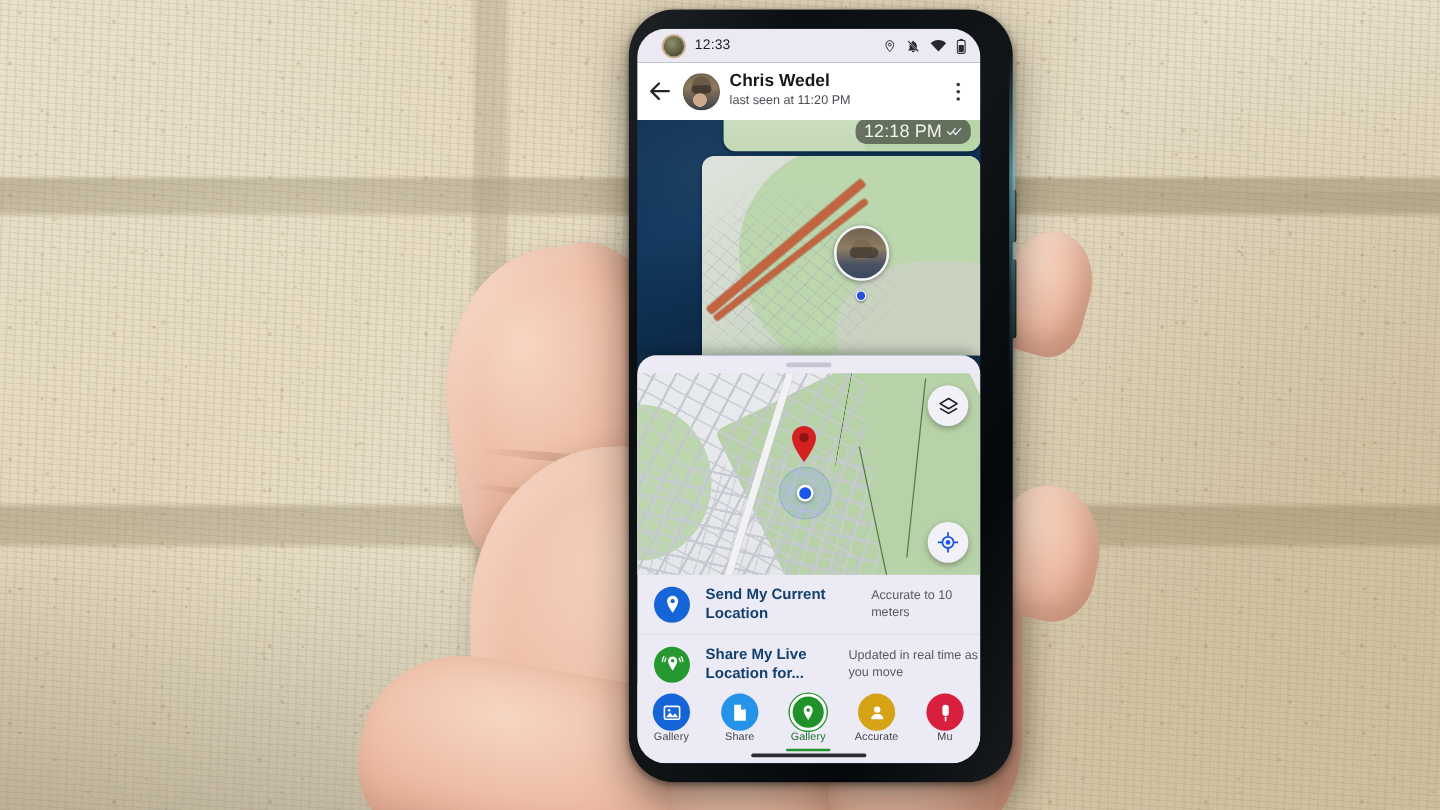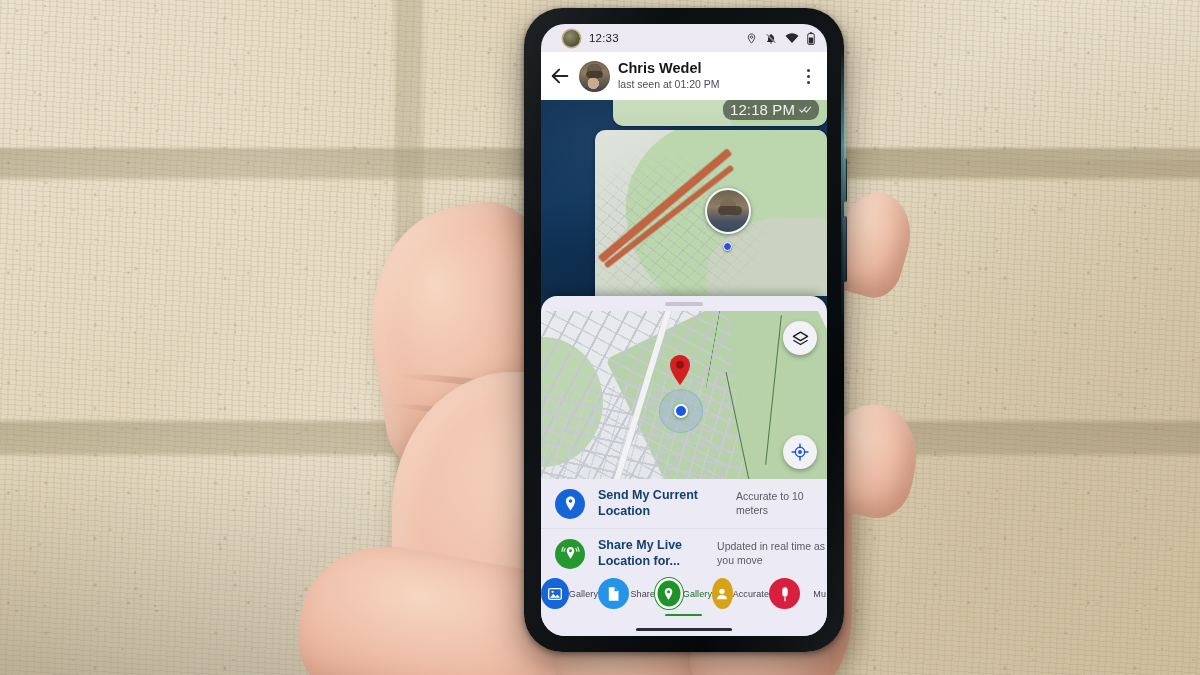--- a/index.html
+++ b/index.html
@@ -147,21 +147,21 @@
   #phone::after {
     content: ""; position: absolute; right: -2px; top: 40px; width: 5px; height: 290px;
     background: linear-gradient(to bottom, rgba(116,196,206,.0), rgba(116,196,206,.65), rgba(70,150,170,.25), rgba(116,196,206,0));
     border-radius: 3px;
   }
   .side-btn {
     position: absolute; right: -3px; width: 4px; border-radius: 2px;
     background: linear-gradient(to bottom, #2a3033, #12171a);
   }
   #screen {
-    position: absolute; left: 17px; top: 16px;
+    position: absolute; left: 7px; top: 16px;
     width: 286px; height: 612px;
     border-radius: 24px;
     overflow: hidden;
     background: #13314f;
   }
 
   
   .statusbar {
     height: 28px; background: #ece9f3;
     display: flex; align-items: center; justify-content: space-between;
@@ -359,21 +359,21 @@
   .optsub { font-size: 10.5px; color: #5a5a63; line-height: 1.35; margin-top: 1px; }
 
   
   .tabbar {
     position: absolute; left: 0; right: 0; bottom: 0;
     display: flex; align-items: flex-start; padding: 8px 0 0 0;
     background: #eceaf4; height: 66px;
   }
   .tab {
     flex: none; width: 57px;
-    display: flex; flex-direction: row; align-items: center; gap: 0;
+    display: flex; flex-direction: column; align-items: center; gap: 0;
     position: relative;
     justify-content: space-between;
   }
   .tabicon {
     width: 31px; height: 31px; border-radius: 50%;
     display: flex; align-items: center; justify-content: center;
   }
   .t-gallery { background: #1565d8; }
   .t-file    { background: #2594e8; }
   .t-location{ background: #1f9329; box-shadow: inset 0 0 0 2.5px #ffffff, 0 0 0 1px #1f9329; }
@@ -440,21 +440,21 @@
       </div>
     </div>
 
     <div class="appbar">
       <svg class="backbtn" viewBox="0 0 24 24">
         <path d="M20 12H5M11 5l-7 7 7 7" fill="none" stroke="#23232a" stroke-width="2.1" stroke-linecap="round" stroke-linejoin="round"></path>
       </svg>
       <div class="avatar"></div>
       <div class="peerinfo">
         <div class="peername">Chris Wedel</div>
-        <div class="peerstatus">last seen at 01:20 PM</div>
+        <div class="peerstatus">last seen at 11:20 PM</div>
       </div>
       <div class="kebab">
           <i></i>
           <i></i>
           <i></i>
         </div>
     </div>
 
     <div class="chat">
 

